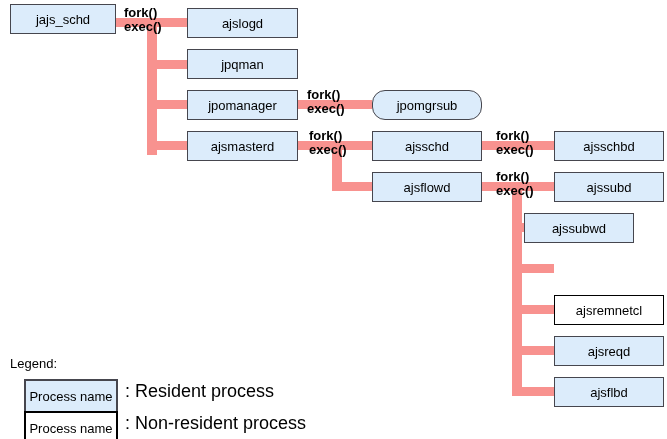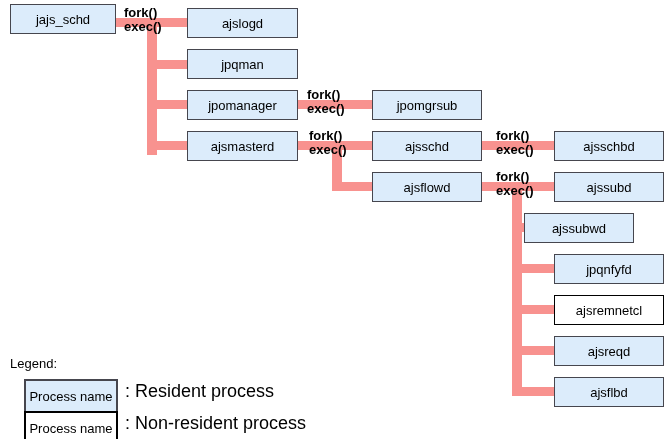--- a/index.html
+++ b/index.html
@@ -65,27 +65,26 @@
   <div class="fe" style="left:496px;top:170px;">
     <div>fork()</div>
     <div>exec()</div>
   </div>
 
   <div class="node resident" style="left:10px;top:4px;width:106px;">jajs_schd</div>
   <div class="node resident" style="left:187px;top:8px;width:111px;">ajslogd</div>
   <div class="node resident" style="left:187px;top:49px;width:111px;">jpqman</div>
   <div class="node resident" style="left:187px;top:90px;width:111px;">jpomanager</div>
   <div class="node resident" style="left:187px;top:131px;width:111px;">ajsmasterd</div>
-  <div class="node resident" style="left:372px;top:90px;width:110px;">jpomgrsub</div>
+  <div class="node resident" style="left:372px;top:90px;width:110px;border-radius:13px;">jpomgrsub</div>
   <div class="node resident" style="left:372px;top:131px;width:110px;">ajsschd</div>
   <div class="node resident" style="left:372px;top:172px;width:110px;">ajsflowd</div>
   <div class="node resident" style="left:554px;top:131px;width:110px;">ajsschbd</div>
   <div class="node resident" style="left:554px;top:172px;width:110px;">ajssubd</div>
   <div class="node resident" style="left:524px;top:213px;width:110px;">ajssubwd</div>
-  <div class="node resident" style="left:554px;top:254px;width:110px;">jpqnfyfd</div>
   <div class="node nonresident" style="left:554px;top:295px;width:110px;">ajsremnetcl</div>
   <div class="node resident" style="left:554px;top:336px;width:110px;">ajsreqd</div>
   <div class="node resident" style="left:554px;top:377px;width:110px;">ajsflbd</div>
 
   <div class="legend-title">Legend:</div>
   <div class="node resident legend-box" style="left:24px;top:379px;width:94px;">Process name</div>
   <div class="legend-desc" style="left:125px;top:384px;">: Resident process</div>
   <div class="node nonresident legend-box" style="left:24px;top:411px;width:94px;">Process name</div>
   <div class="legend-desc" style="left:125px;top:416px;">: Non-resident process</div>
 

